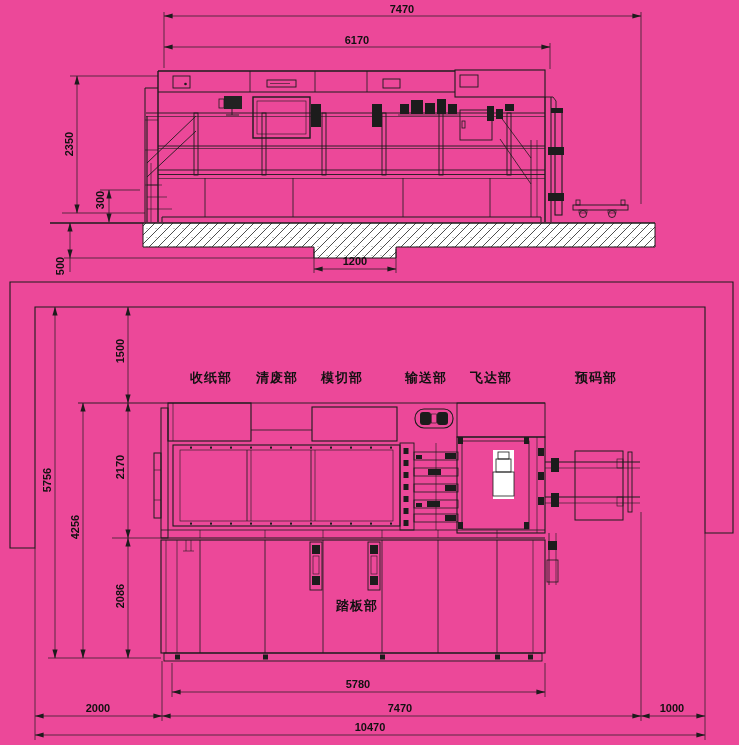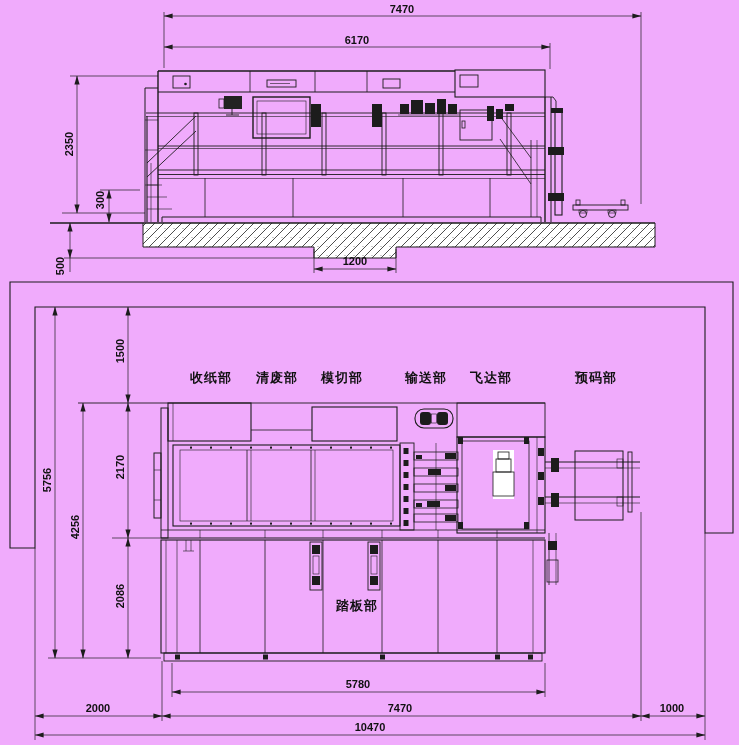--- a/index.html
+++ b/index.html
@@ -1,16 +1,16 @@
 <!DOCTYPE html>
 <html><head>
 <meta charset="utf-8">
 <style>
   html,body{margin:0;padding:0;background:#fff;}
-  .canvas{width:739px;height:745px;position:relative;background:#f0abfc;overflow:hidden;}
+  .canvas{width:739px;height:745px;position:relative;background:#ec4899;overflow:hidden;}
   svg{display:block;}
   .ln{stroke:#1c1c1c;stroke-width:1;fill:none;}
   .t06{stroke-width:0.6;} .t08{stroke-width:0.8;} .t09{stroke-width:0.9;} .t11{stroke-width:1.1;} .t13{stroke-width:1.4;}
   .fill{fill:#1c1c1c;stroke:none;}
   .dim{stroke:#1c1c1c;stroke-width:0.7;fill:none;}
   text.num{font:700 11px "Liberation Sans", sans-serif;fill:#111;text-anchor:middle;}
   text.cjk{font:700 13px "DejaVu Sans", sans-serif;fill:#111;text-anchor:middle;letter-spacing:1px;}
 </style>
 </head>
 <body>

